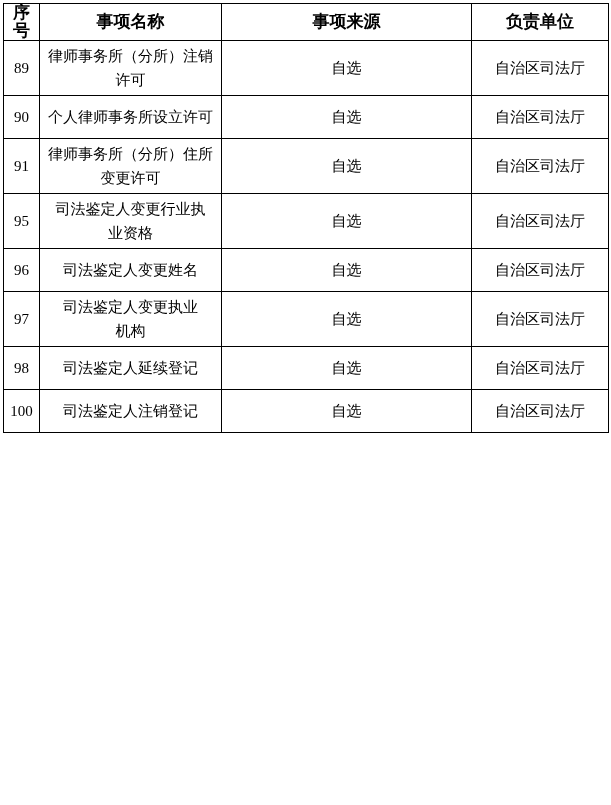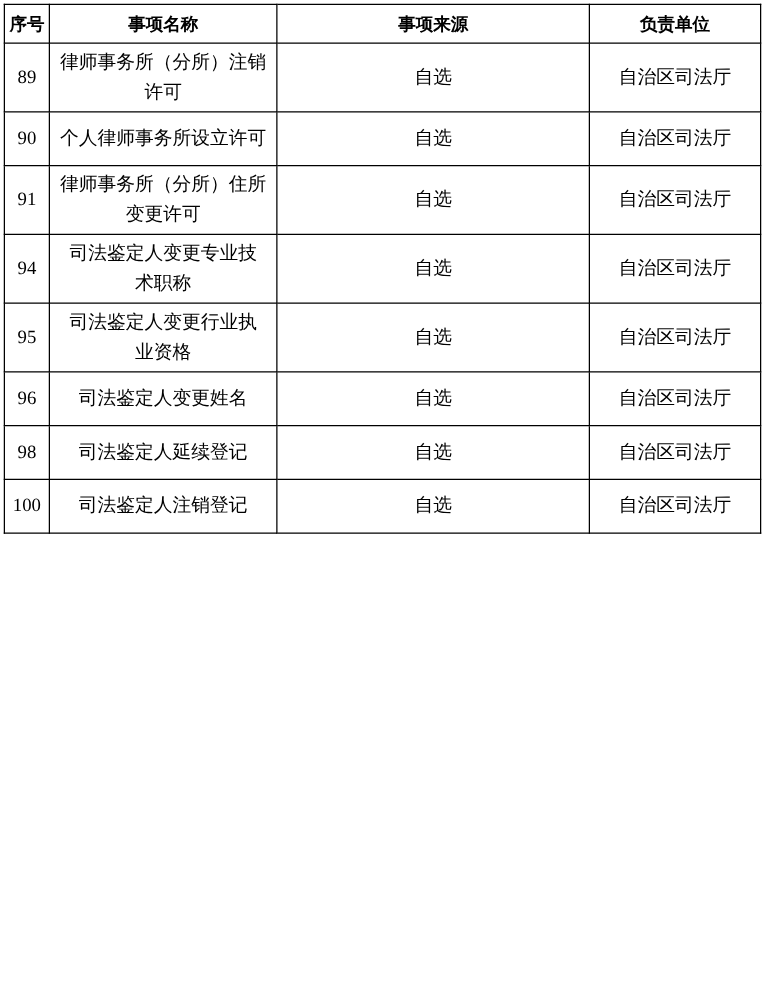--- a/index.html
+++ b/index.html
@@ -24,21 +24,21 @@
     color: #000000;
   }
   table.items-table th,
   table.items-table td {
     border: 1px solid #000000;
     vertical-align: middle;
     text-align: center;
     overflow: hidden;
   }
   table.items-table th {
-    font-size: 14px;
+    font-size: 17px;
     font-weight: bold;
     height: 30px;
     padding: 0 2px;
     line-height: 18px;
   }
   table.items-table td {
     font-size: 15px;
     line-height: 24px;
     height: 36px;
     padding: 3px 6px;
@@ -93,36 +93,36 @@
           <td class="col-unit">自治区司法厅</td>
         </tr>
         <tr>
           <td class="col-no">91</td>
           <td class="col-name">律师事务所（分所）住所
 变更许可</td>
           <td class="col-source">自选</td>
           <td class="col-unit">自治区司法厅</td>
         </tr>
         <tr>
-          <td class="col-no">94</td>
-          <td class="col-name">司法鉴定人变更专业技
-术职称</td>
-          <td class="col-source">自选</td>
-          <td class="col-unit">自治区司法厅</td>
-        </tr>
-        <tr>
           <td class="col-no">95</td>
           <td class="col-name">司法鉴定人变更行业执
 业资格</td>
           <td class="col-source">自选</td>
           <td class="col-unit">自治区司法厅</td>
         </tr>
         <tr>
           <td class="col-no">96</td>
           <td class="col-name">司法鉴定人变更姓名</td>
+          <td class="col-source">自选</td>
+          <td class="col-unit">自治区司法厅</td>
+        </tr>
+        <tr>
+          <td class="col-no">97</td>
+          <td class="col-name">司法鉴定人变更执业
+机构</td>
           <td class="col-source">自选</td>
           <td class="col-unit">自治区司法厅</td>
         </tr>
         <tr>
           <td class="col-no">98</td>
           <td class="col-name">司法鉴定人延续登记</td>
           <td class="col-source">自选</td>
           <td class="col-unit">自治区司法厅</td>
         </tr>
         <tr>

